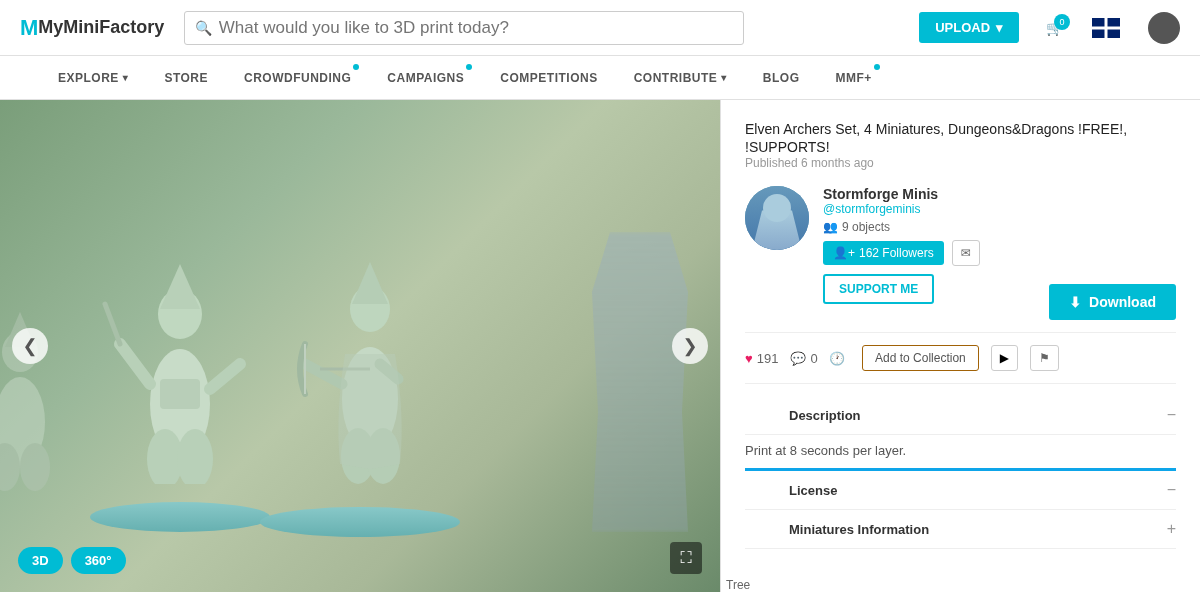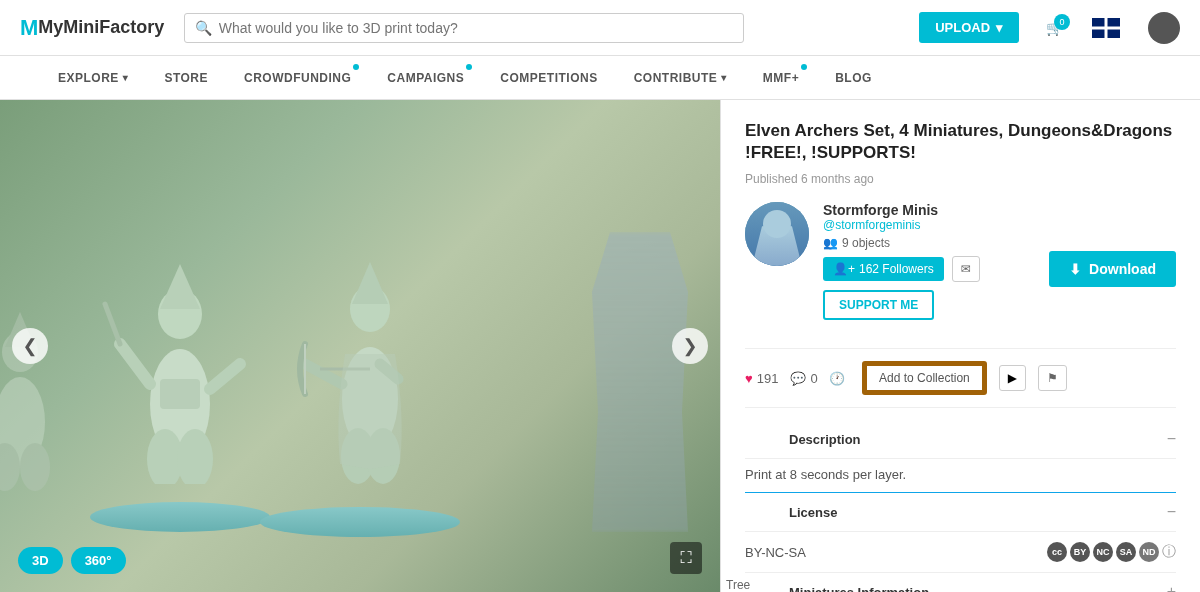--- a/index.html
+++ b/index.html
@@ -37,21 +37,21 @@
       align-items: center;
       border: 1px solid #ccc;
       border-radius: 3px;
       padding: 6px 10px;
       background: #fff;
     }
     .search-bar input {
       border: none;
       outline: none;
       width: 100%;
-      font-size: 14px;
+      font-size: 17px;
       color: #999;
     }
     .search-icon-svg {
       color: #999;
       margin-right: 6px;
       font-size: 14px;
     }
     .header-right {
       display: flex;
       align-items: center;
@@ -248,25 +248,24 @@
     
     .info-panel {
       flex: 1;
       background: #fff;
       padding: 20px 24px;
       overflow-y: auto;
       border-left: 1px solid #e0e0e0;
     }
 
     .object-title {
-      font-size: 17px;
-      font-weight: bold;
+      font-size: 14px;
+      font-weight: normal;
       color: #222;
       line-height: 1.3;
-      margin-bottom: 8px;
     }
 
     .published-time {
       font-size: 12px;
       color: #999;
       margin-bottom: 16px;
     }
 
     
     .author-section {
@@ -400,21 +399,21 @@
       display: flex;
       align-items: center;
       gap: 4px;
       font-size: 13px;
       color: #666;
     }
     .stat-heart { color: #e91e63; }
     .add-collection-btn {
       background: #fff;
       color: #555;
-      border: 5px solid #a16207;
+      border: 1px solid #a16207;
       padding: 5px 12px;
       border-radius: 3px;
       font-size: 12px;
       cursor: pointer;
       margin-left: 4px;
     }
     .share-btn {
       background: #fff;
       border: 1px solid #ccc;
       padding: 5px 8px;
@@ -449,21 +448,21 @@
     }
     .section-toggle {
       font-size: 16px;
       color: #999;
       font-weight: normal;
     }
     .section-content {
       padding: 8px 0 10px;
       font-size: 13px;
       color: #555;
-      border-bottom: 1px solid #0ea5e9;
+      border-bottom: 3px solid #0ea5e9;
     }
 
     
     .license-section {
       padding: 10px 0;
       border-bottom: 1px solid #eee;
     }
     .license-row {
       display: flex;
       align-items: center;
@@ -579,25 +578,25 @@
     <span class="nav-dot"></span>
   </div>
   <div class="nav-item">
     <span>COMPETITIONS</span>
   </div>
   <div class="nav-item">
     <span>CONTRIBUTE</span>
     <span class="arrow">▾</span>
   </div>
   <div class="nav-item">
+    <span>BLOG</span>
+  </div>
+  <div class="nav-item">
     <span>MMF+</span>
     <span class="nav-dot"></span>
-  </div>
-  <div class="nav-item">
-    <span>BLOG</span>
   </div>
 </div>
 
 <div class="main-content">
 
   <div class="image-viewer">
     <div class="viewer-bg">
 
       <div class="figure-blur"></div>
 
@@ -672,21 +671,21 @@
     </div>
 
     <button class="fullscreen-btn">⛶</button>
   </div>
 
   <div class="info-panel">
 
     <div class="object-title">Elven Archers Set, 4 Miniatures, Dungeons&amp;Dragons !FREE!, !SUPPORTS!</div>
     <div class="published-time">Published 6 months ago</div>
 
-    <div style="display:flex; align-items:center; justify-content:space-between; margin-bottom:12px;">
+    <div style="display:flex; align-items:flex-end; justify-content:space-between; margin-bottom:12px;">
       <div class="author-section">
         <div class="author-avatar">
           <div class="avatar-figure"></div>
         </div>
         <div class="author-info">
           <div class="author-name">Stormforge Minis</div>
           <div class="author-handle">@stormforgeminis</div>
           <div class="author-objects">
             <span>👥</span>
             <span>9 objects</span>
@@ -735,33 +734,20 @@
     <div class="section-row">
       <span class="section-title">Description</span>
       <span class="section-toggle">−</span>
     </div>
     <div class="section-content">Print at 8 seconds per layer.</div>
 
     <div class="section-row">
       <span class="section-title">License</span>
       <span class="section-toggle">−</span>
     </div>
-    <div class="license-section">
-      <div class="license-row">
-        <span class="license-name">BY-NC-SA</span>
-        <div class="license-icons">
-          <div class="cc-icon">cc</div>
-          <div class="cc-icon">BY</div>
-          <div class="cc-icon">NC</div>
-          <div class="cc-icon">SA</div>
-          <div class="cc-icon" style="background:#777;">ND</div>
-          <span style="font-size:14px;color:#999;cursor:pointer;">ⓘ</span>
-        </div>
-      </div>
-    </div>
 
     <div class="section-row">
       <span class="section-title">Miniatures Information</span>
       <span class="section-toggle">+</span>
     </div>
 
   </div>
 </div>
 
 <div style="position:relative; height:0;">

